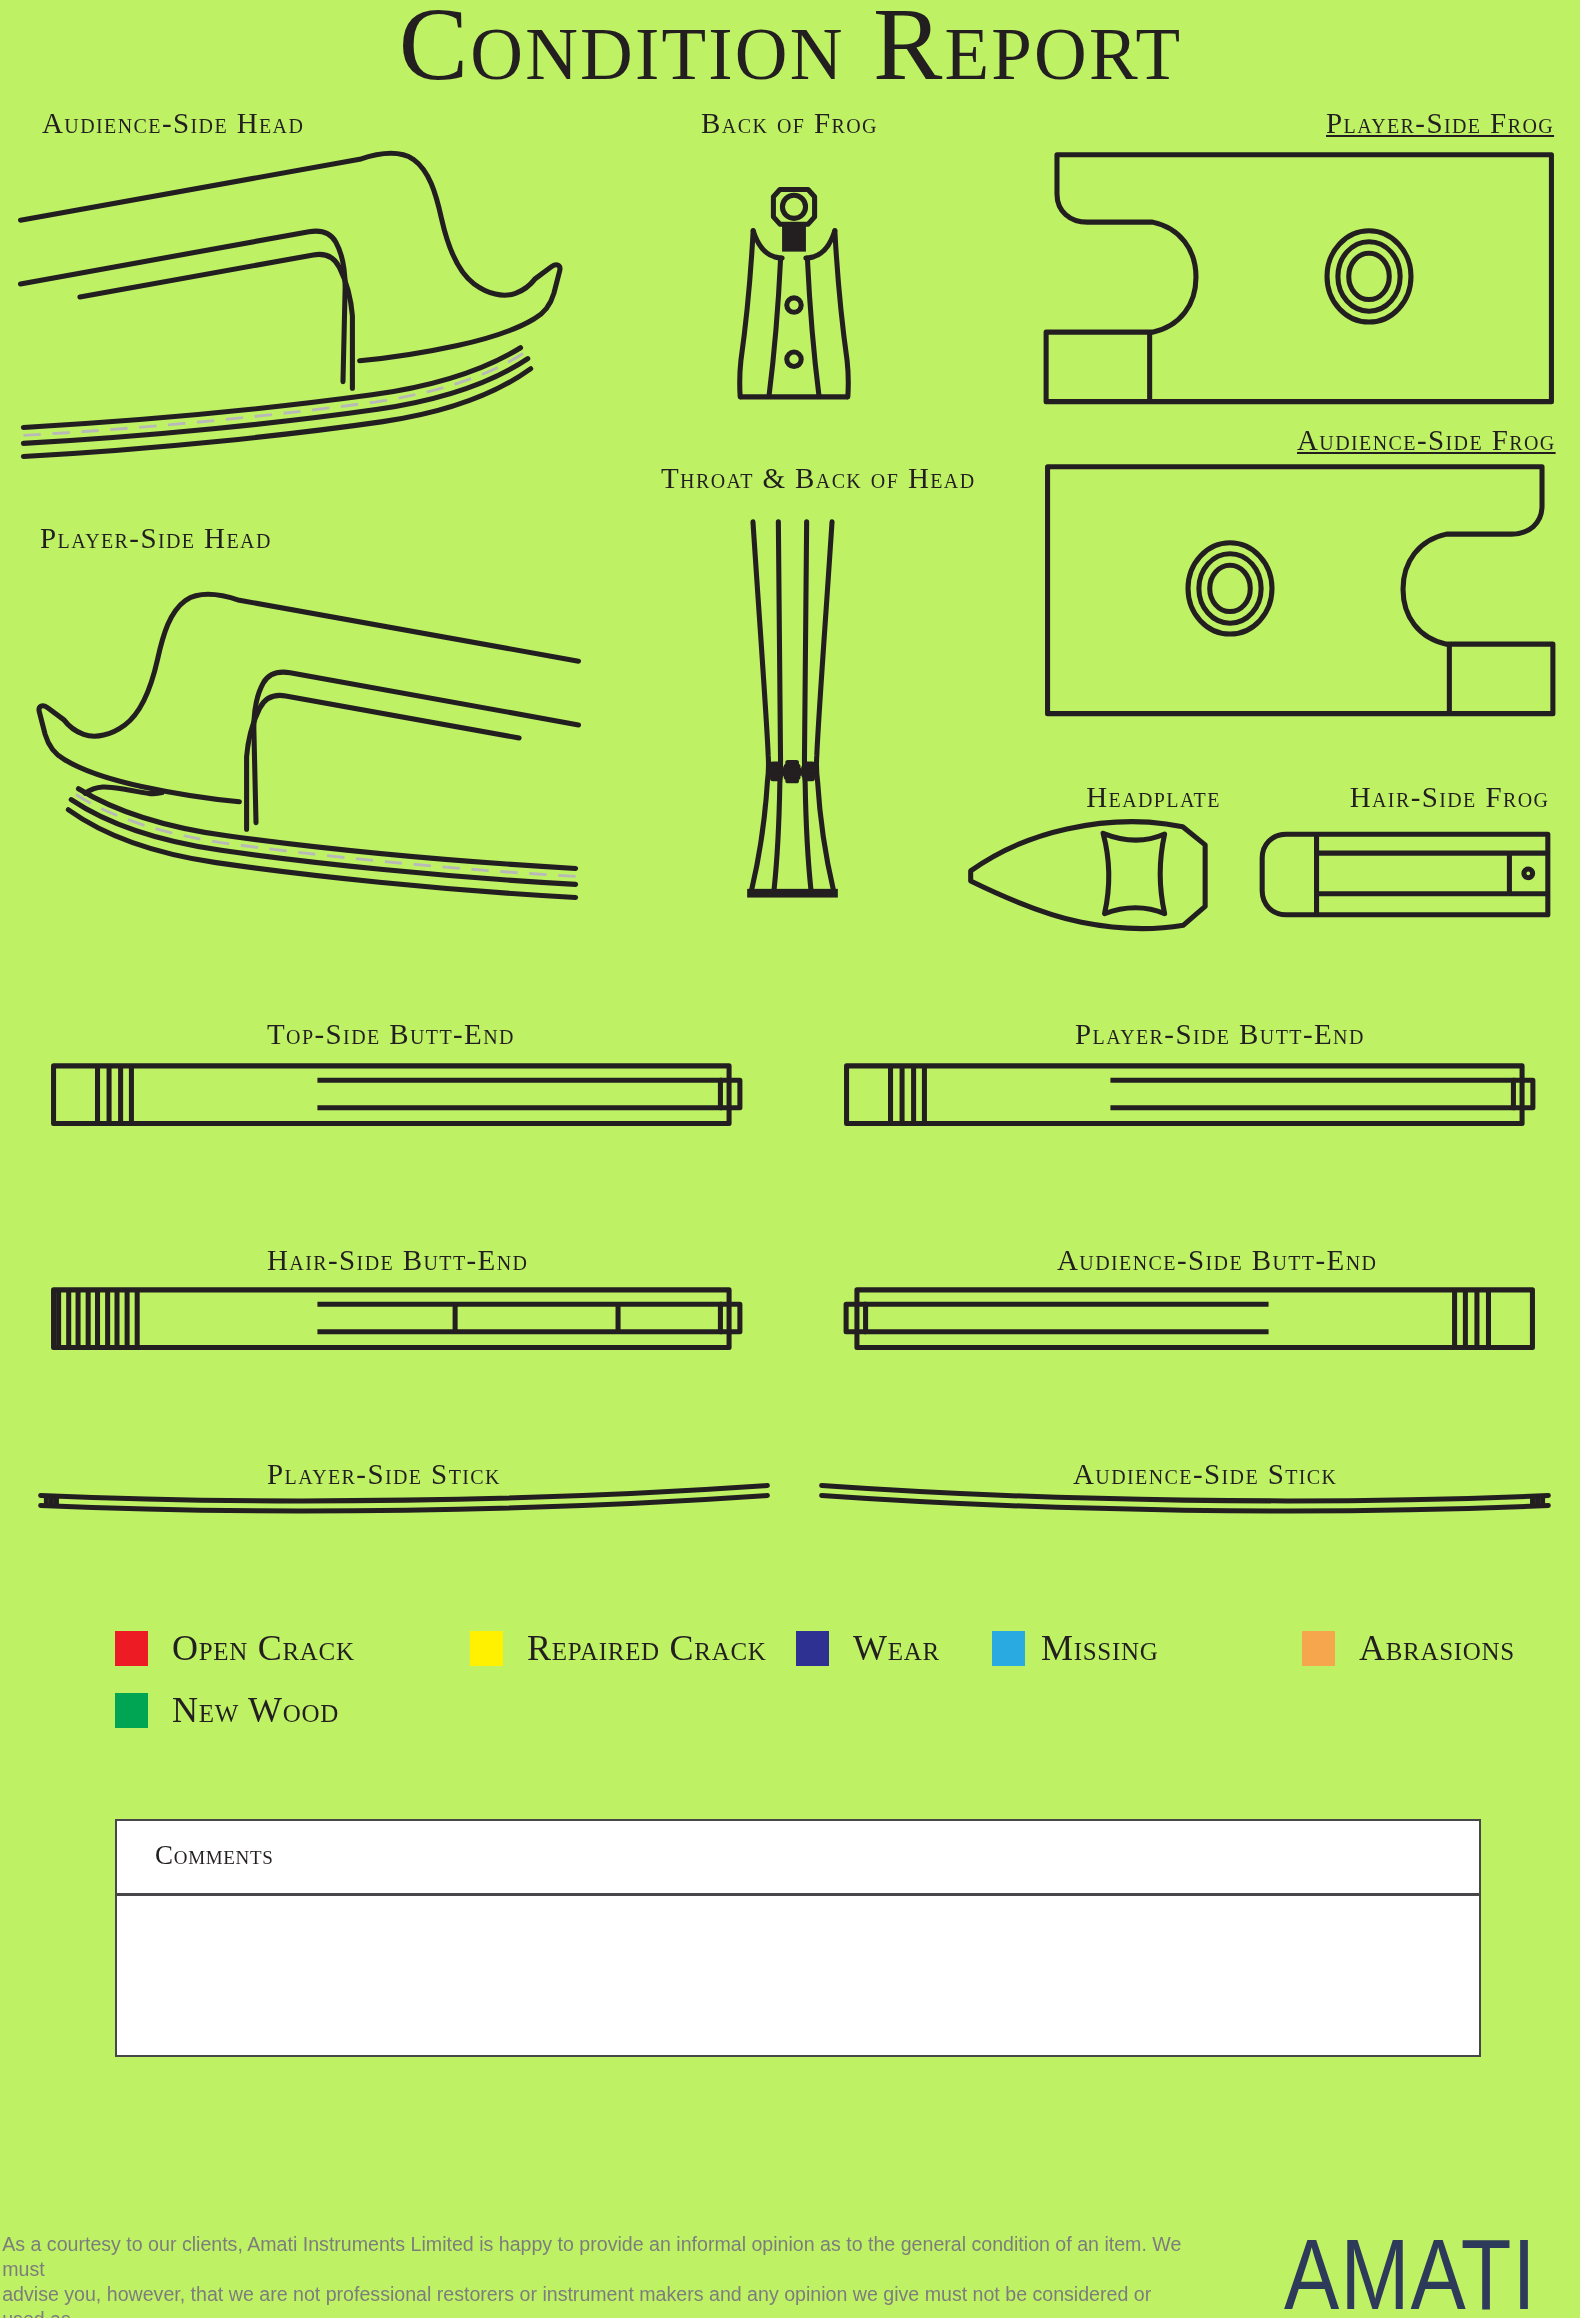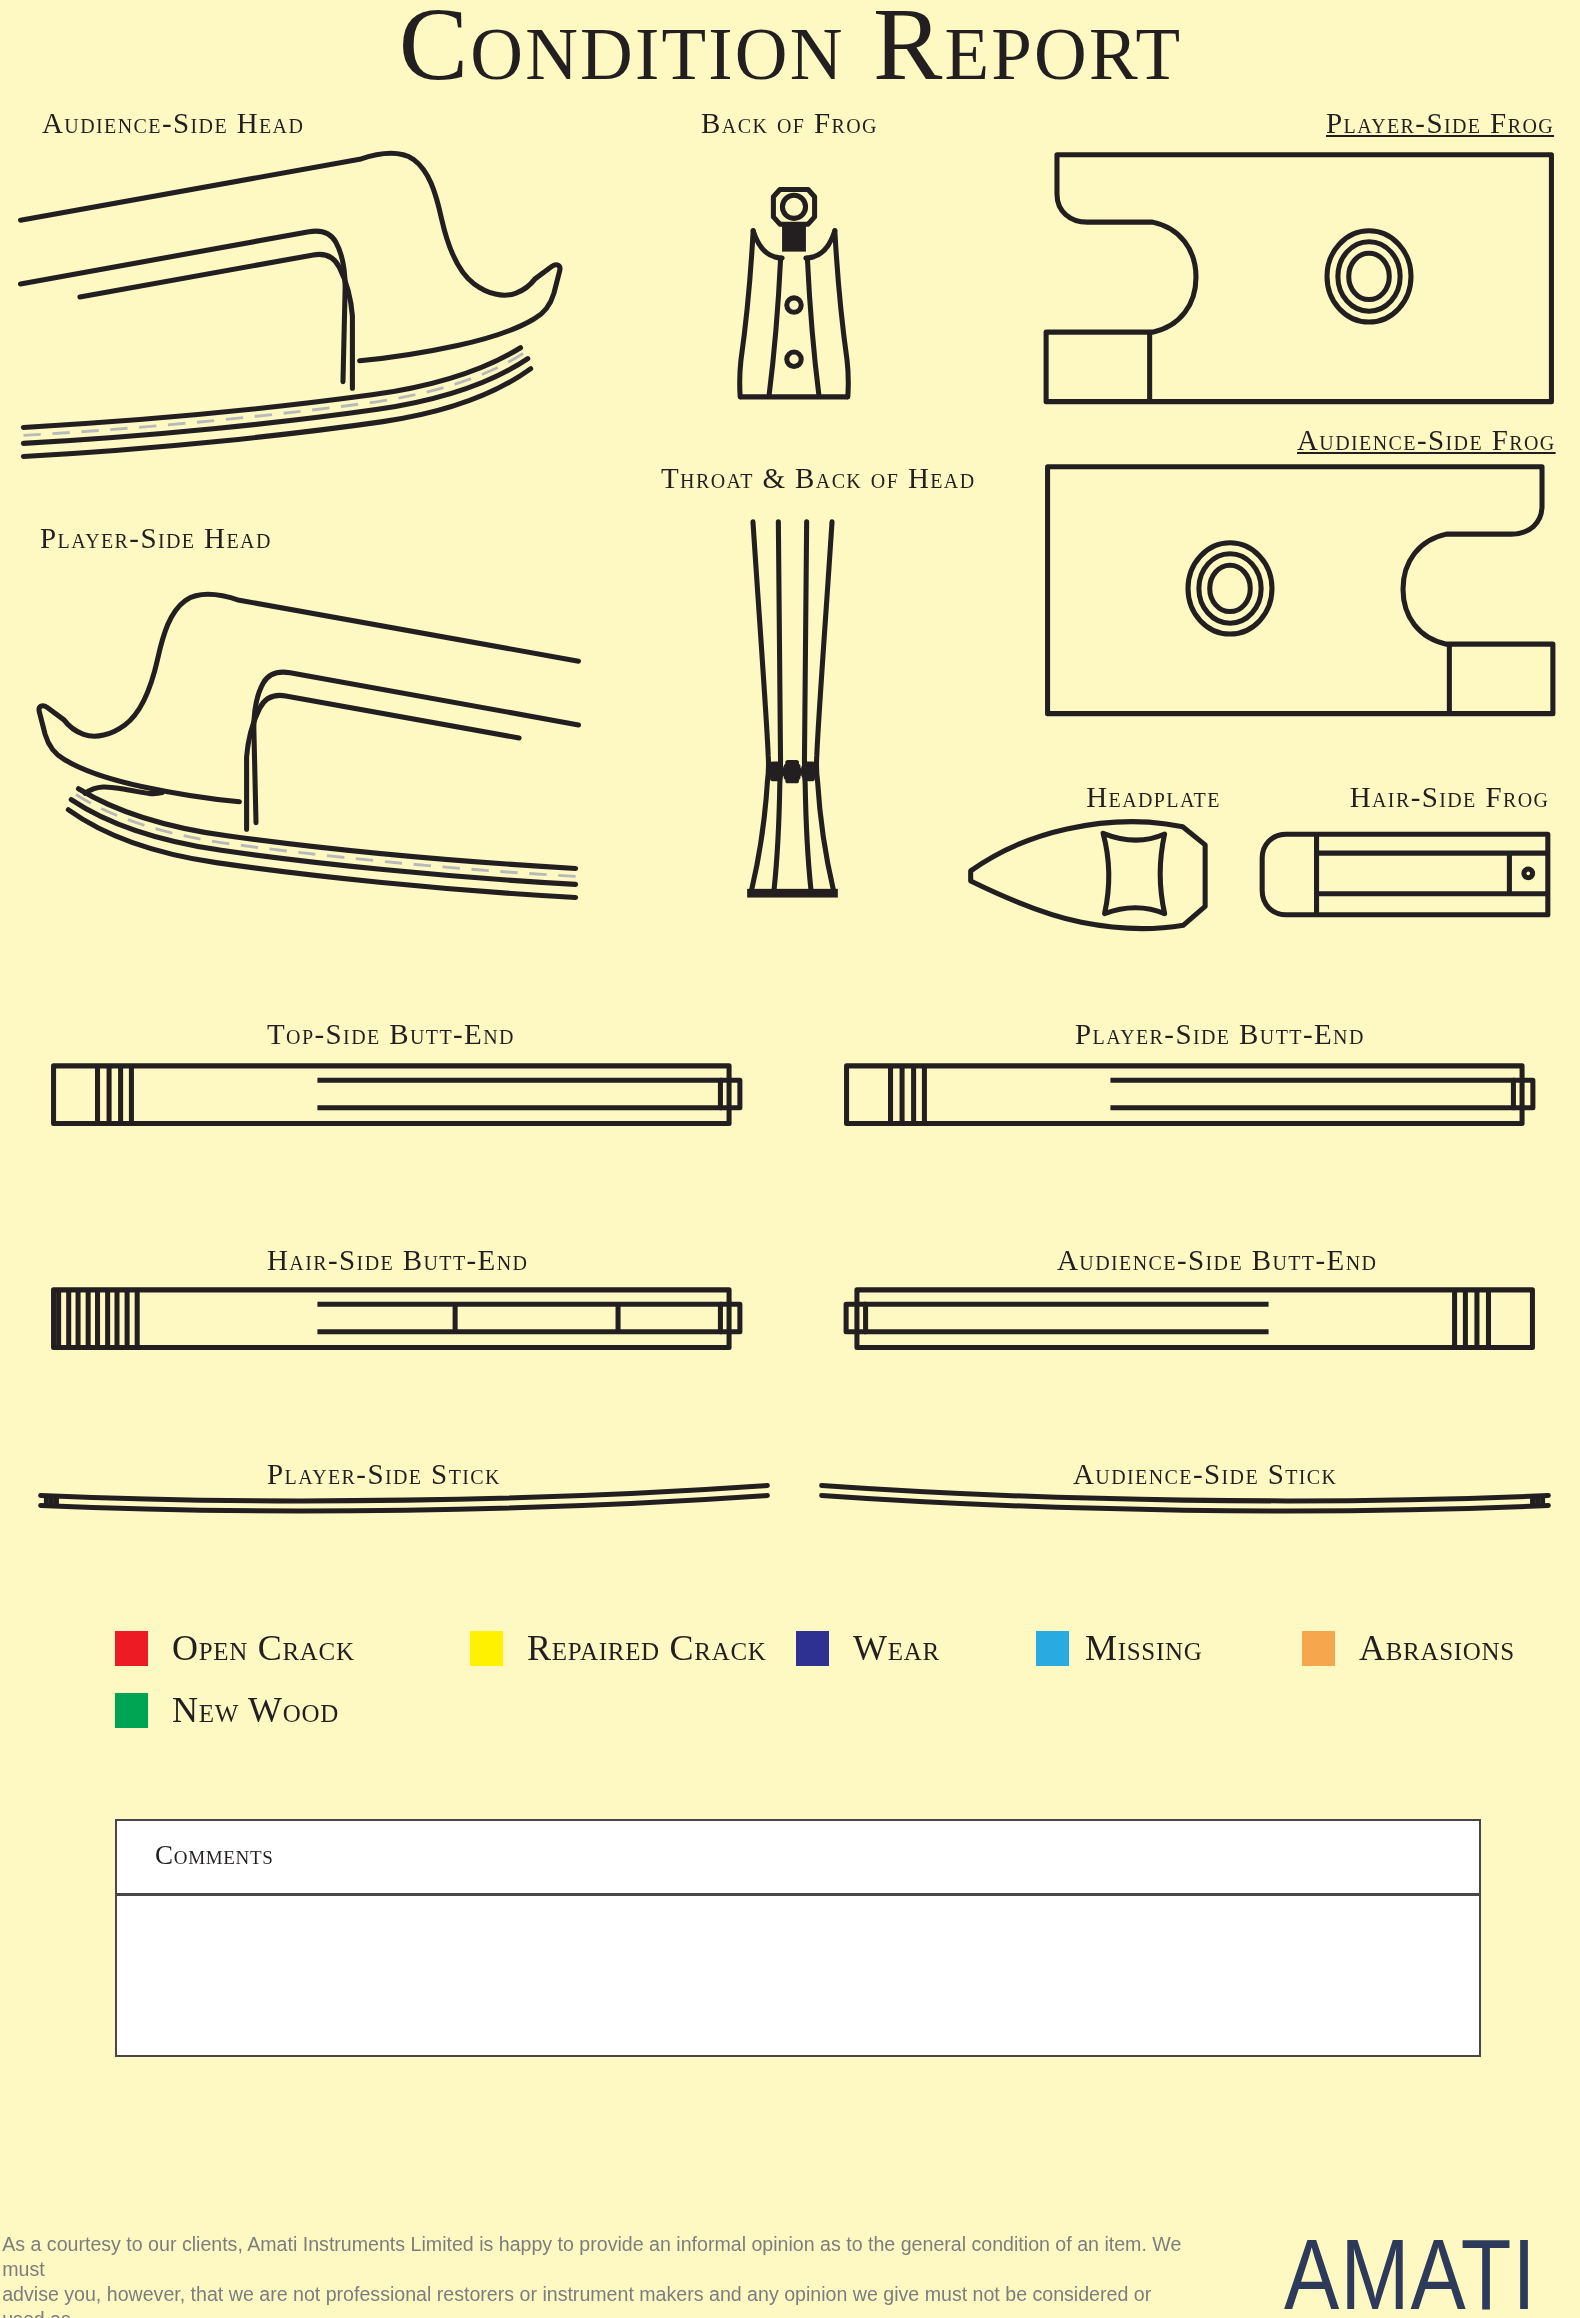--- a/index.html
+++ b/index.html
@@ -1,16 +1,16 @@
 <!DOCTYPE html>
 <html style="font-size:11.6px"><head>
 <meta charset="utf-8">
 <style>
   html,body{margin:0;padding:0;background:#ffffff;}
-  #page{position:relative;width:1581px;height:2319px;background:#fef9c3;overflow:hidden;
+  #page{position:relative;width:1581px;height:2319px;background:#bef264;overflow:hidden;
         font-family:"Liberation Serif",serif;color:#231F20;}
   .title{position:absolute;left:0;top:-16px;width:100%;text-align:center;
          font-variant:small-caps;font-size:104px;letter-spacing:2.2px;white-space:nowrap;}
   .lbl{position:absolute;font-variant:small-caps;font-size:29px;letter-spacing:1.4px;white-space:nowrap;}
   .ctr{text-align:center;}
   .rgt{text-align:right;text-decoration:underline;}
   .art{position:absolute;overflow:visible;}
   .art path,.art rect,.art circle,.art ellipse{fill:none;stroke:#231F20;stroke-width:7;stroke-linejoin:round;}
   .art .fillblk{fill:#231F20;stroke:none;}
   .art .dash{stroke:#b9b9b9;stroke-width:4;stroke-dasharray:24 16;}
@@ -237,21 +237,21 @@
     <div class="legend-label">Open Crack</div>
   </div>
   <div class="legend-item" style="left:433px;top:1627px;padding-left:37px;">
     <div class="swatch" style="background: rgb(255, 241, 0);"></div>
     <div class="legend-label">Repaired Crack</div>
   </div>
   <div class="legend-item" style="left:796px;top:1627px;">
     <div class="swatch" style="background: rgb(46, 49, 146);"></div>
     <div class="legend-label">Wear</div>
   </div>
-  <div class="legend-item" style="left:1036px;top:1627px;gap:16px;">
+  <div class="legend-item" style="left:992px;top:1627px;gap:16px;">
     <div class="swatch" style="background: rgb(41, 171, 226);"></div>
     <div class="legend-label">Missing</div>
   </div>
   <div class="legend-item" style="left:1302px;top:1627px;">
     <div class="swatch" style="background: rgb(246, 166, 76);"></div>
     <div class="legend-label">Abrasions</div>
   </div>
   <div class="legend-item" style="left:115px;top:1689px;">
     <div class="swatch" style="background: rgb(0, 165, 83);"></div>
     <div class="legend-label">New Wood</div>

